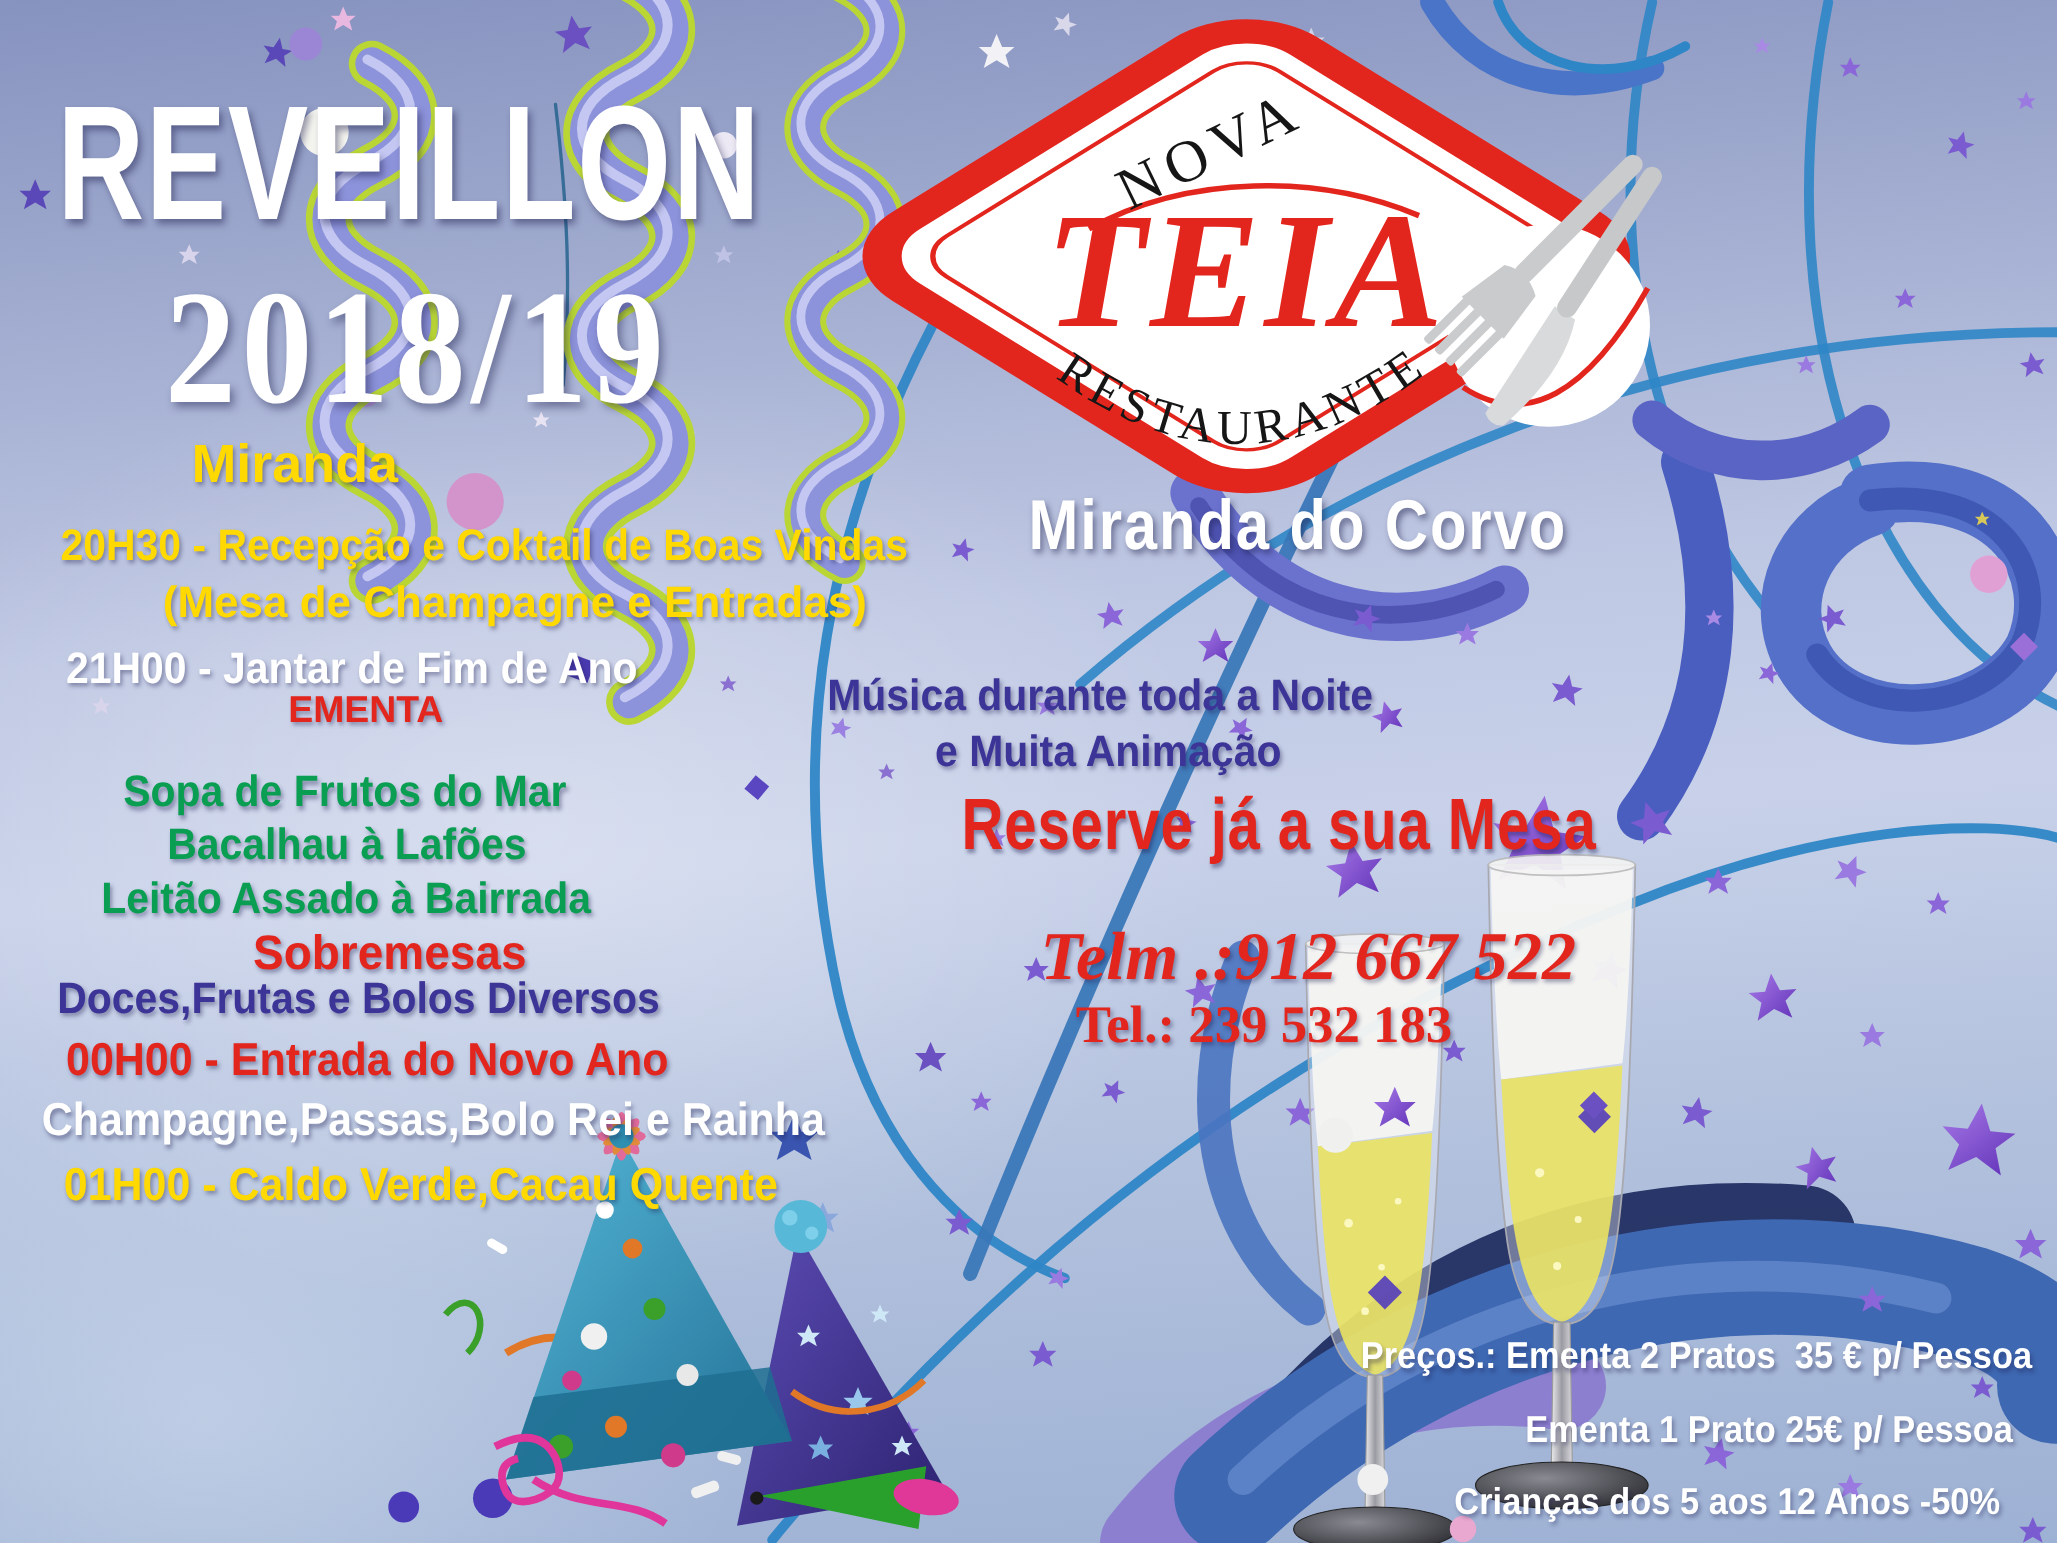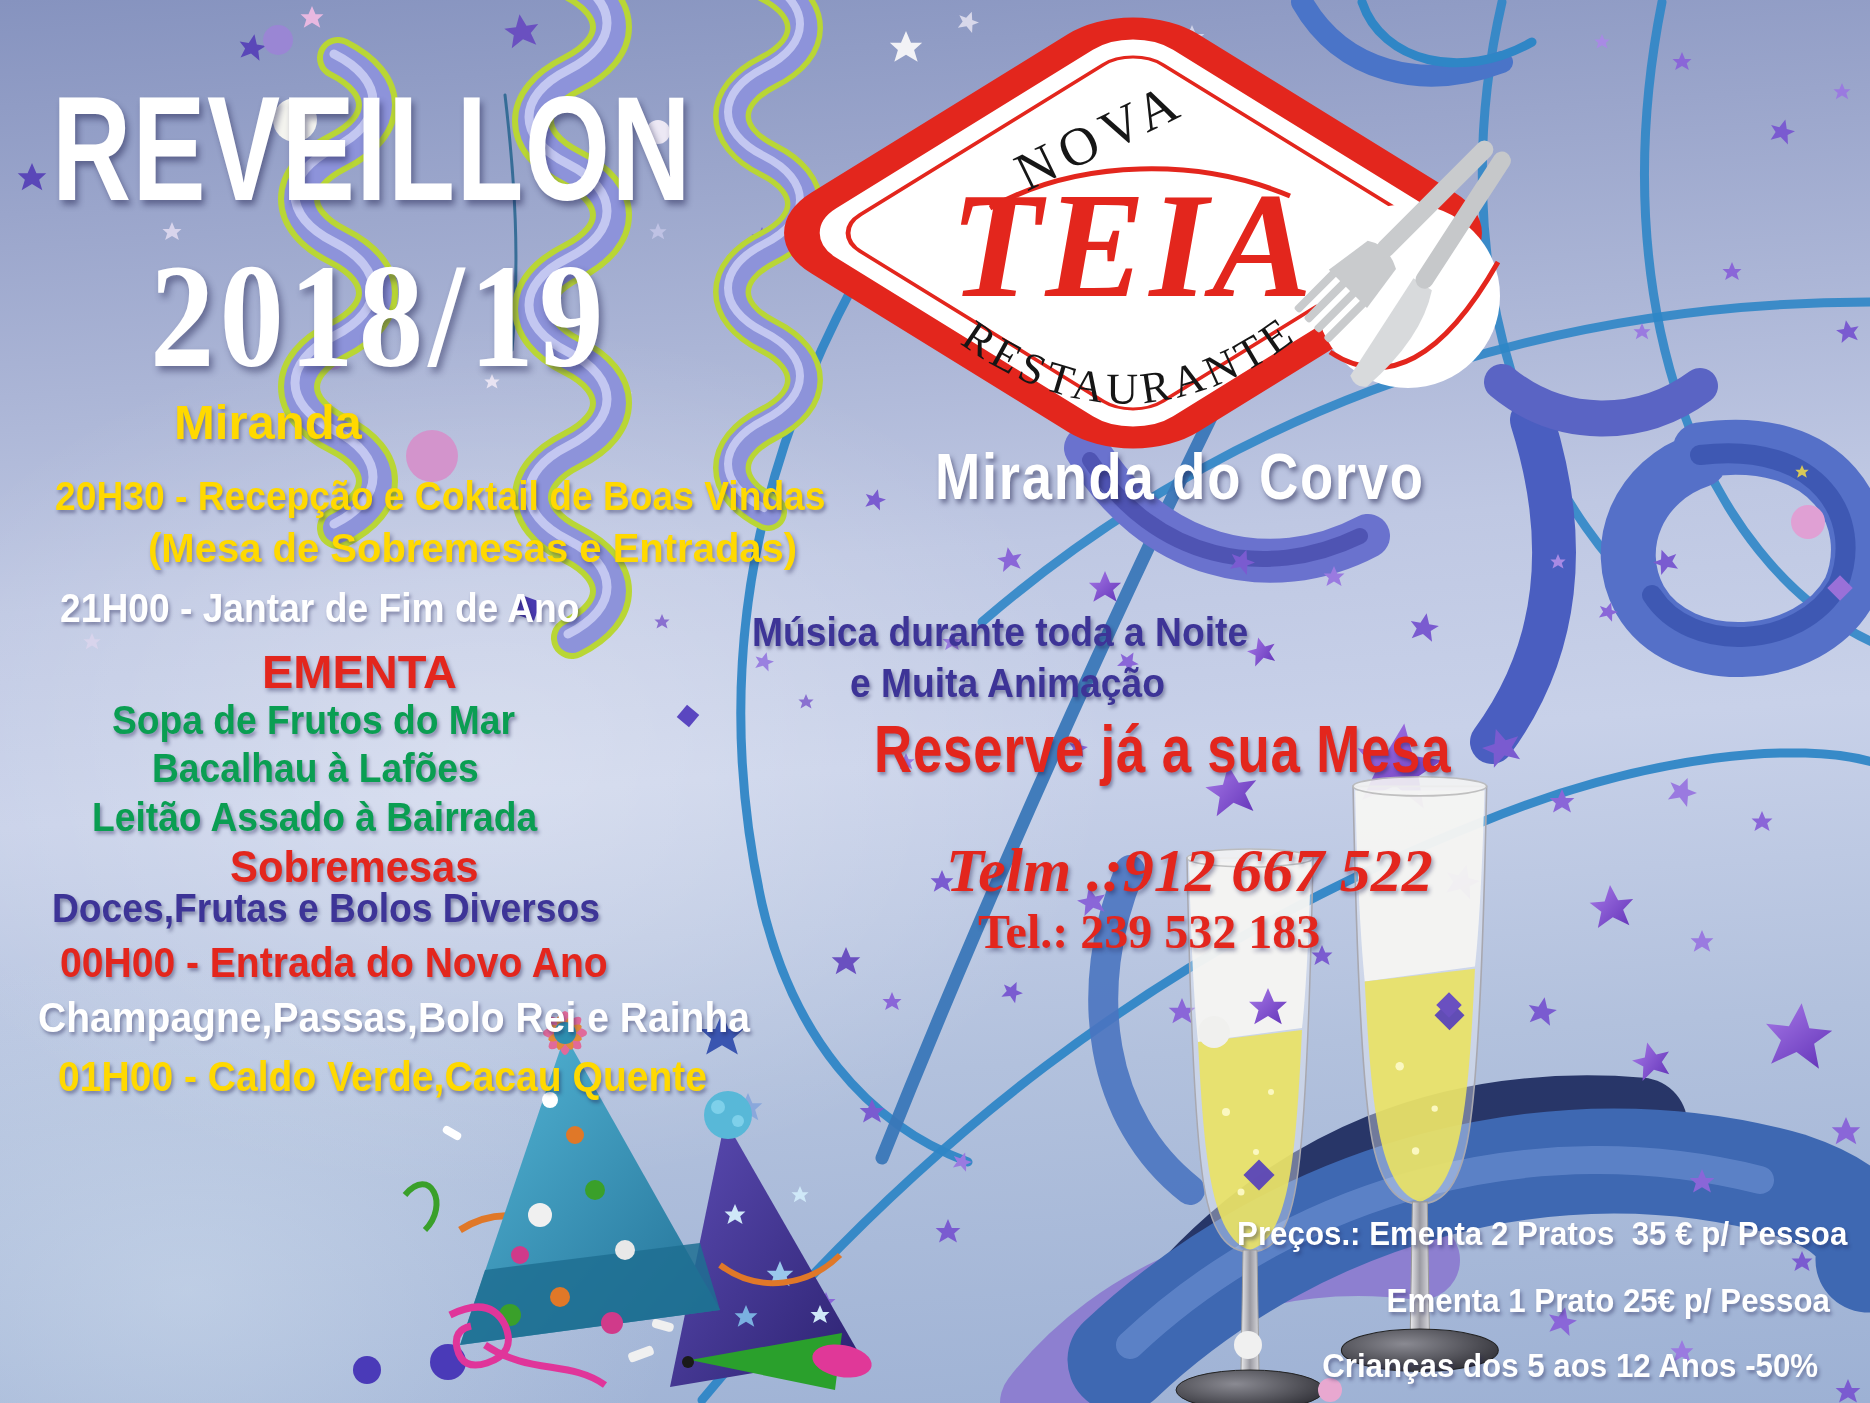--- a/index.html
+++ b/index.html
@@ -20,21 +20,21 @@
   .red{color:#e3261d;}
   .green{color:#0a9e52;}
   .indigo{color:#3d3497;}
   .white{color:#ffffff;}
   #title1{left:52px;top:75px;font-size:148px;color:#fff;letter-spacing:2px;transform:scaleX(.74);transform-origin:0 0;text-shadow:4px 5px 8px rgba(25,25,70,.45);}
   #title2{left:150px;top:242px;font-size:148px;color:#fff;font-family:"Liberation Serif",serif;letter-spacing:6px;transform:scaleX(.87);transform-origin:0 0;text-shadow:4px 5px 8px rgba(25,25,70,.45);}
   #programa{left:174px;top:398px;font-size:49px;}
   #recep{left:55px;top:476px;font-size:40px;}
   #mesa{left:148px;top:528px;font-size:40px;}
   #jantar{left:60px;top:588px;font-size:40px;}
-  #ementa{left:262px;top:648px;font-size:47px;}
+  #ementa{left:262px;top:628px;font-size:34px;}
   #c1{left:112px;top:700px;font-size:40px;}
   #c2{left:152px;top:748px;font-size:40px;}
   #c3{left:92px;top:797px;font-size:40px;}
   #sobrem{left:230px;top:845px;font-size:44px;transform:scaleX(.95);transform-origin:0 0;}
   #doces{left:52px;top:888px;font-size:40px;}
   #novoano{left:60px;top:942px;font-size:42px;}
   #champ{left:38px;top:997px;font-size:42px;}
   #caldo{left:58px;top:1056px;font-size:42px;}
   #miranda{left:935px;top:445px;font-size:64px;color:#fff;letter-spacing:2px;transform:scaleX(.85);transform-origin:0 0;text-shadow:3px 4px 6px rgba(25,25,70,.5);}
   #musica1{left:752px;top:612px;font-size:40px;}
@@ -312,21 +312,21 @@
       <circle cx="1330" cy="1390" r="12" fill="#e8a8d0"></circle>
       <rect x="1440" y="996" width="18" height="18" transform="rotate(45 1449 1005)" fill="#6a50c0"></rect>
     </g>
   </svg>
 
   <div class="t" id="title1">REVEILLON</div>
   <div class="t" id="title2">2018/19</div>
 
   <div class="t sh yellow" id="programa">Miranda</div>
   <div class="t sh yellow cx" id="recep">20H30 - Recepção e Coktail de Boas Vindas</div>
-  <div class="t sh yellow" id="mesa">(Mesa de Sobremesas e Entradas)</div>
+  <div class="t sh yellow" id="mesa">(Mesa de Champagne e Entradas)</div>
   <div class="t sh white cx" id="jantar">21H00 - Jantar de Fim de Ano</div>
 
   <div class="t sh red" id="ementa">EMENTA</div>
   <div class="t sh green cx" id="c1">Sopa de Frutos do Mar</div>
   <div class="t sh green cx" id="c2">Bacalhau à Lafões</div>
   <div class="t sh green cx" id="c3">Leitão Assado à Bairrada</div>
   <div class="t sh red" id="sobrem">Sobremesas</div>
   <div class="t sh indigo cx" id="doces">Doces,Frutas e Bolos Diversos</div>
 
   <div class="t sh red cx" id="novoano">00H00 - Entrada do Novo Ano</div>

